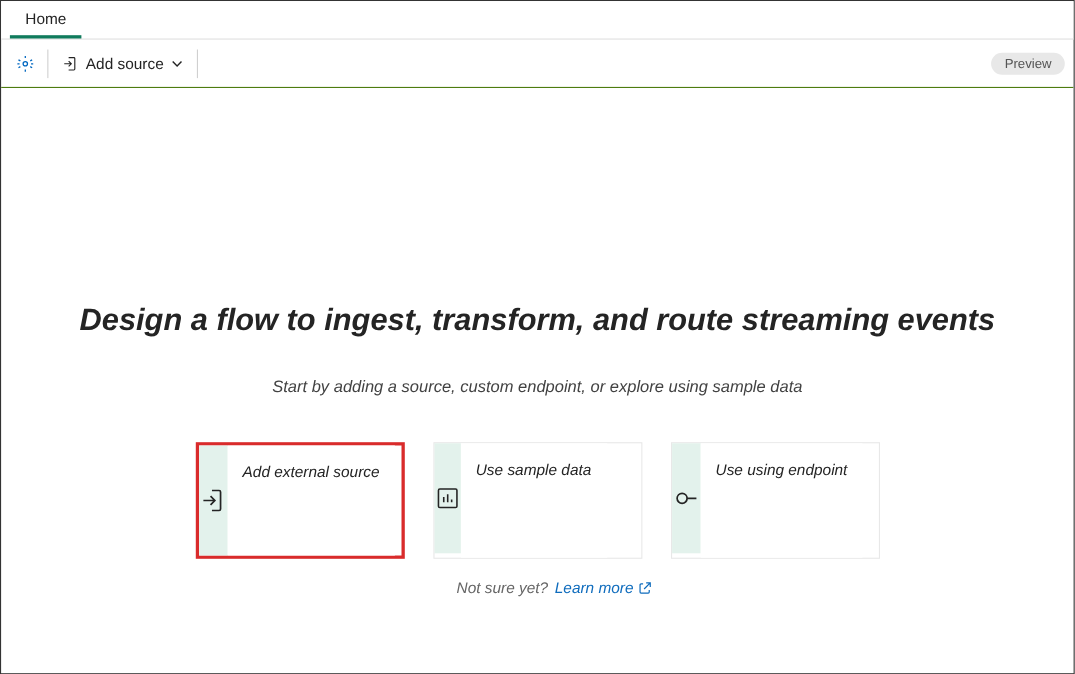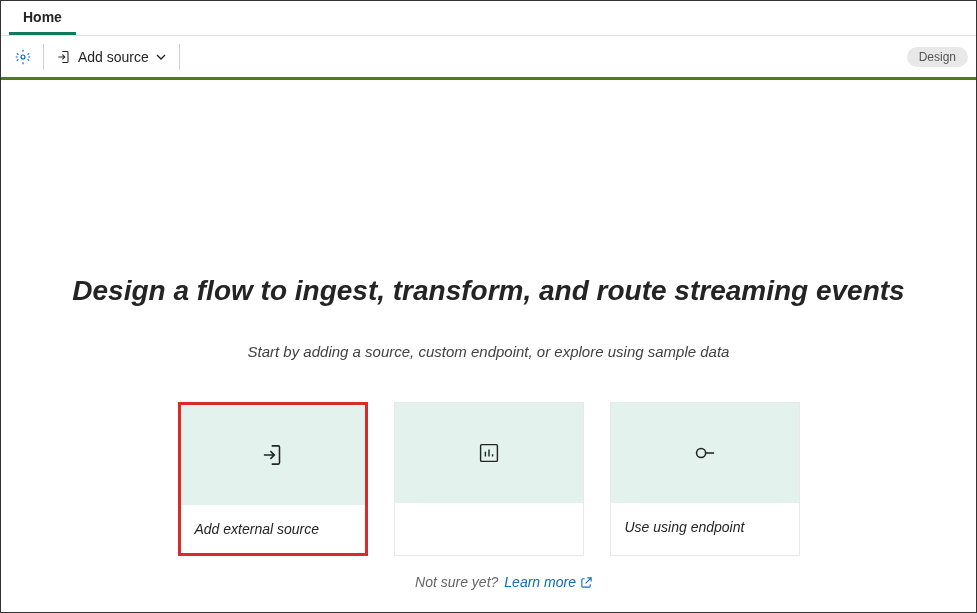--- a/index.html
+++ b/index.html
@@ -20,27 +20,27 @@
     }
     .tab {
       padding: 8px 14px 7px;
       font-size: 14px;
       cursor: pointer;
       border-bottom: 3px solid transparent;
       color: #242424;
     }
     .tab.active {
       border-bottom-color: #0f7b5c;
-      font-weight: 700;
+      font-weight: 400;
     }
     .toolbar {
       display: flex;
       align-items: center;
       height: 44px;
-      border-bottom: 3px solid #4d7c0f;
+      border-bottom: 1px solid #4d7c0f;
       padding: 0 8px;
       gap: 0;
     }
     .toolbar-divider {
       width: 1px;
       height: 26px;
       background: #d0d0d0;
       margin: 0 6px;
     }
     .icon-btn {
@@ -92,21 +92,20 @@
       margin-top: 42px;
       display: flex;
       gap: 26px;
     }
     .card {
       width: 190px;
       border: 1px solid #e8e8e8;
       background: #fff;
       cursor: pointer;
       display: flex;
-      flex-direction: column;
     }
     .card.highlighted {
       border: 3px solid #d92b2b;
     }
     .card-visual {
       height: 100px;
       background: #e3f2ec;
       display: flex;
       align-items: center;
       justify-content: center;
@@ -162,21 +161,21 @@
     </span>
     <span>Add source</span>
     <span>
       <svg width="12" height="12" viewBox="0 0 12 12" fill="none" stroke="#242424" stroke-width="1.3">
         <path d="M2 4l4 4 4-4"></path>
       </svg>
     </span>
   </div>
   <div class="toolbar-divider"></div>
   <div class="toolbar-spacer"></div>
-  <div class="preview-pill">Design</div>
+  <div class="preview-pill">Preview</div>
 </div>
 
 <div class="canvas">
   <h1 class="headline">Design a flow to ingest, transform, and route streaming events</h1>
   <div class="subtext">Start by adding a source, custom endpoint, or explore using sample data</div>
 
   <div class="cards">
 
     <div class="card highlighted">
       <div class="card-visual">
@@ -192,20 +191,21 @@
 
     <div class="card">
       <div class="card-visual">
         <span>
           <svg width="24" height="24" viewBox="0 0 20 20" fill="none" stroke="#242424" stroke-width="1.2">
             <rect x="3" y="3" width="14" height="14" rx="1"></rect>
             <path d="M7 13V9M10 13V7M13 13v-2"></path>
           </svg>
         </span>
       </div>
+      <div class="card-label">Use sample data</div>
     </div>
 
     <div class="card">
       <div class="card-visual">
         <span>
           <svg width="26" height="26" viewBox="0 0 20 20" fill="none" stroke="#242424" stroke-width="1.2">
             <circle cx="7" cy="10" r="3.5"></circle>
             <path d="M10.5 10H17"></path>
           </svg>
         </span>

